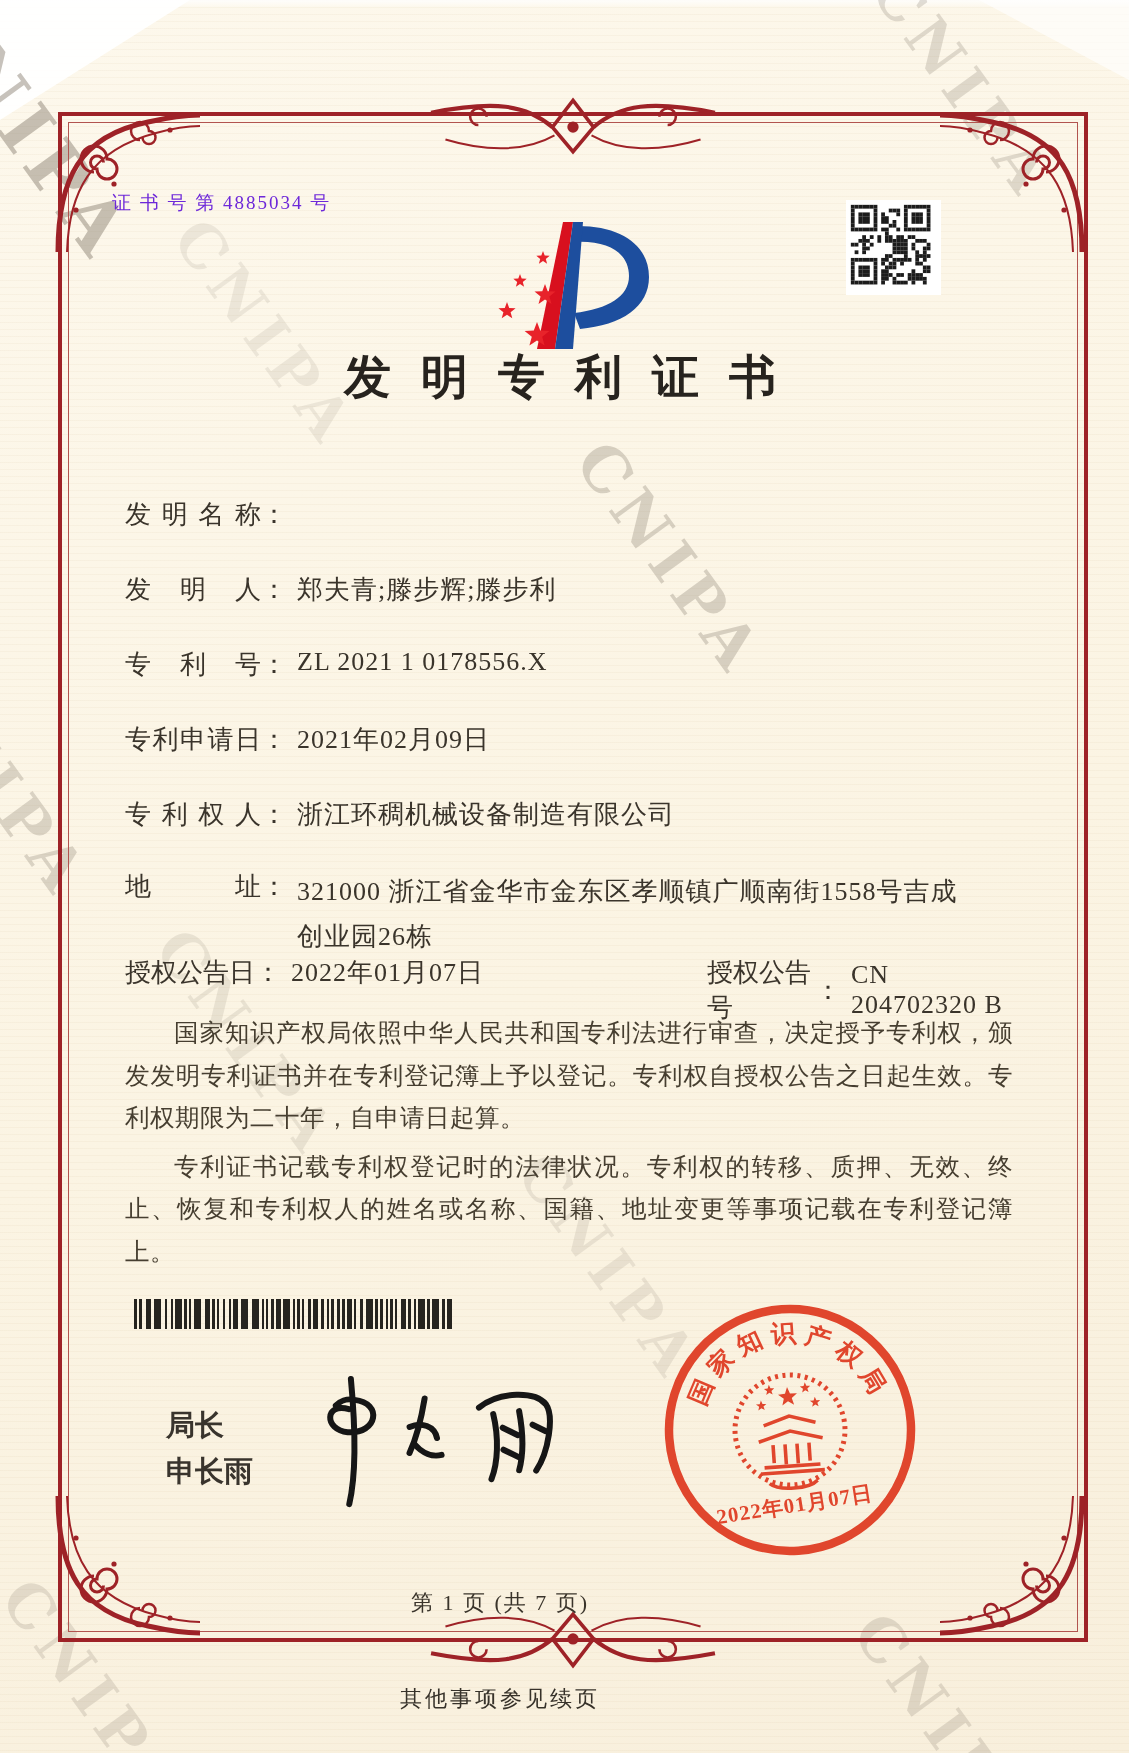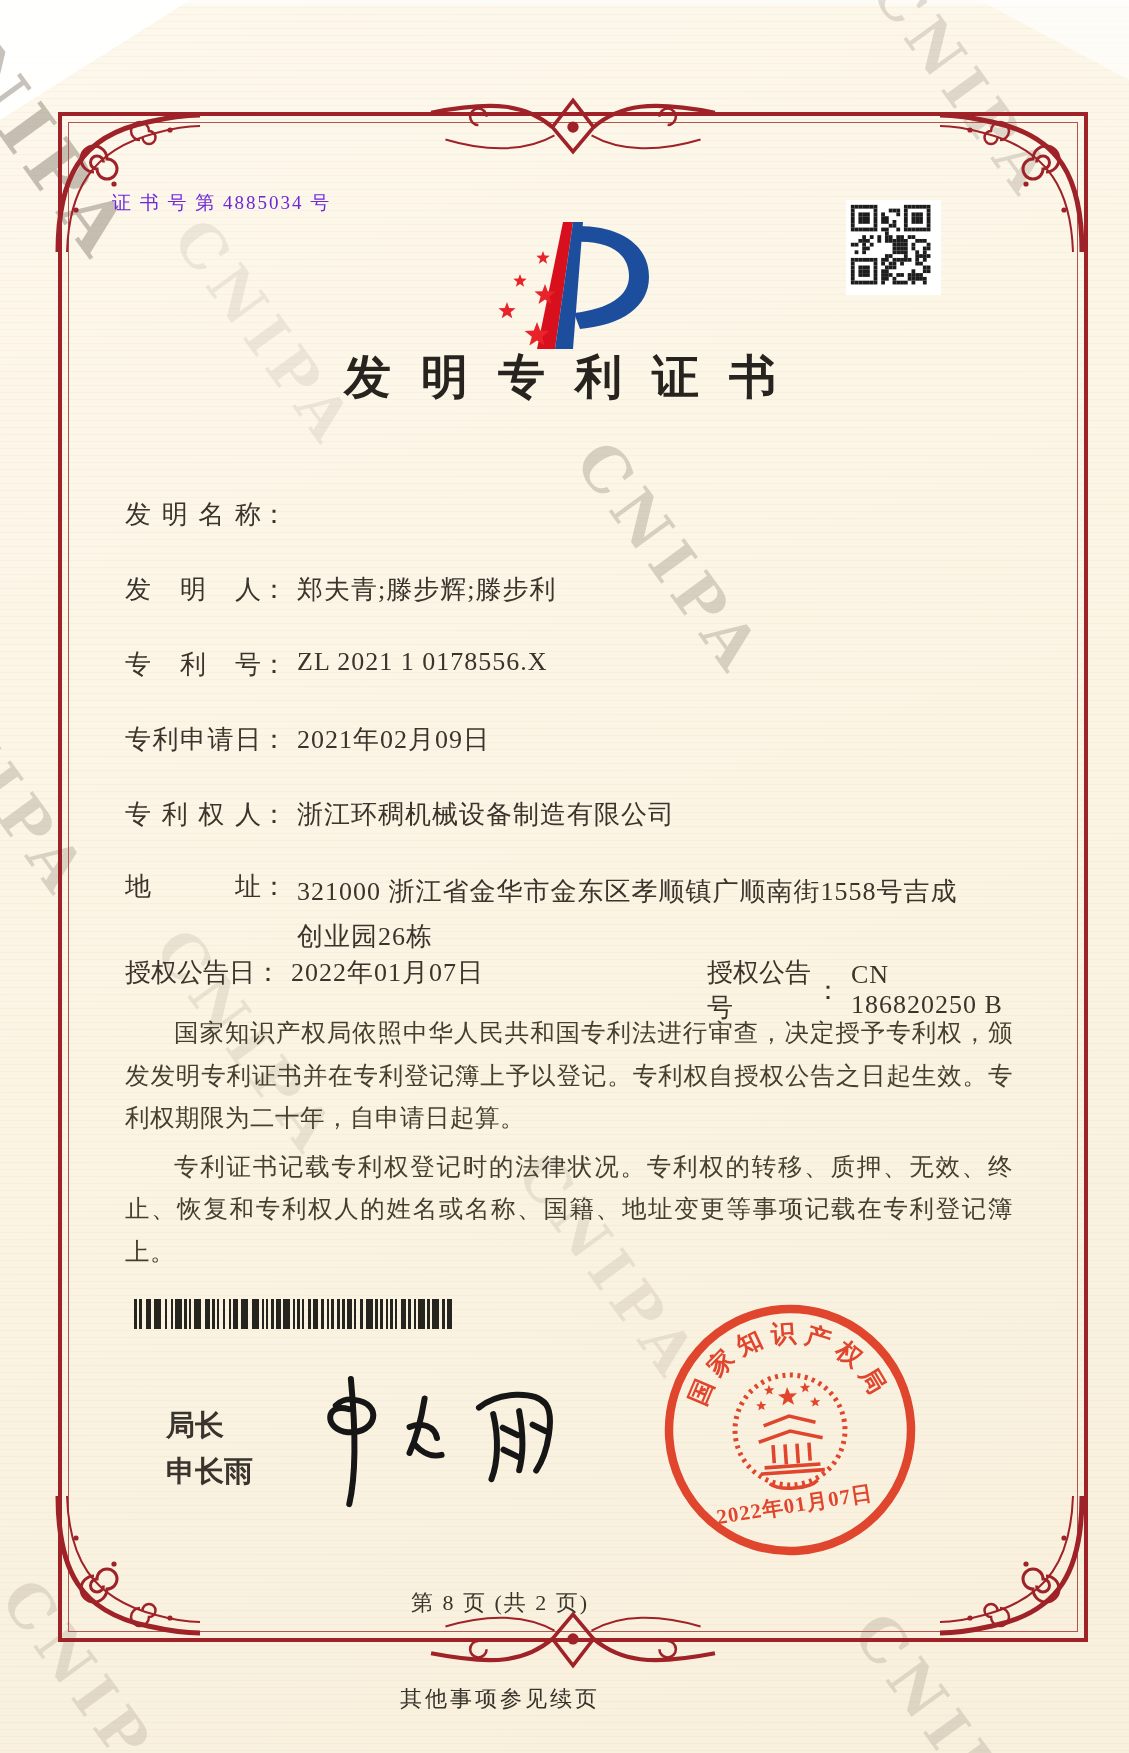--- a/index.html
+++ b/index.html
@@ -421,21 +421,21 @@
 
   <div class="frow" style="top:955px;width:890px">
     <span class="grant-pair">
       <span>授权公告日</span>
         <span class="fcolon">：</span>
         <span class="fvalue">2022年01月07日</span>
     </span>
     <span class="grant-pair grant-right">
       <span>授权公告号</span>
         <span class="fcolon">：</span>
-        <span class="fvalue">CN 186820250 B</span>
+        <span class="fvalue">CN 204702320 B</span>
     </span>
   </div>
 
   <div class="paras">
     <p>国家知识产权局依照中华人民共和国专利法进行审查，决定授予专利权，颁发发明专利证书并在专利登记簿上予以登记。专利权自授权公告之日起生效。专利权期限为二十年，自申请日起算。</p>
     <p>专利证书记载专利权登记时的法律状况。专利权的转移、质押、无效、终止、恢复和专利权人的姓名或名称、国籍、地址变更等事项记载在专利登记簿上。</p>
   </div>
 
   <svg class="barcode" id="barcode-svg" viewBox="0 0 322 30" preserveAspectRatio="none">
       <rect x="0" y="0" width="3" height="30" fill="#26241f"></rect>
@@ -527,16 +527,16 @@
         <path d="M106,182 a26,10 0 0 0 48,0"></path>
       </g>
       <path d="M130.0,87.0L132.5,93.6L139.5,93.9L134.0,98.3L135.9,105.1L130.0,101.2L124.1,105.1L126.0,98.3L120.5,93.9L127.5,93.6Z" fill="#df3a20"></path>
       <path d="M112.0,83.5L113.4,87.1L117.2,87.3L114.2,89.7L115.2,93.4L112.0,91.3L108.8,93.4L109.8,89.7L106.8,87.3L110.6,87.1Z" fill="#df3a20"></path>
       <path d="M148.0,83.5L149.4,87.1L153.2,87.3L150.2,89.7L151.2,93.4L148.0,91.3L144.8,93.4L145.8,89.7L142.8,87.3L146.6,87.1Z" fill="#df3a20"></path>
       <path d="M103.0,98.5L104.4,102.1L108.2,102.3L105.2,104.7L106.2,108.4L103.0,106.3L99.8,108.4L100.8,104.7L97.8,102.3L101.6,102.1Z" fill="#df3a20"></path>
       <path d="M157.0,98.5L158.4,102.1L162.2,102.3L159.2,104.7L160.2,108.4L157.0,106.3L153.8,108.4L154.8,104.7L151.8,102.3L155.6,102.1Z" fill="#df3a20"></path>
       <text x="130" y="212" text-anchor="middle" font-size="21" font-weight="bold" fill="#df3a20" letter-spacing="1" transform="rotate(-5 130 212)">2022年01月07日</text>
     </svg>
 
-  <div class="page-info">第 8 页 (共 2 页)</div>
+  <div class="page-info">第 1 页 (共 7 页)</div>
 </div>
 
 <div class="footer-note">其他事项参见续页</div>
 
 </body></html>

